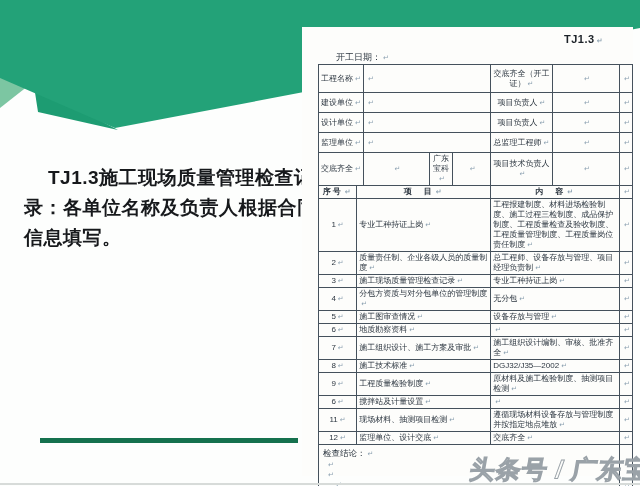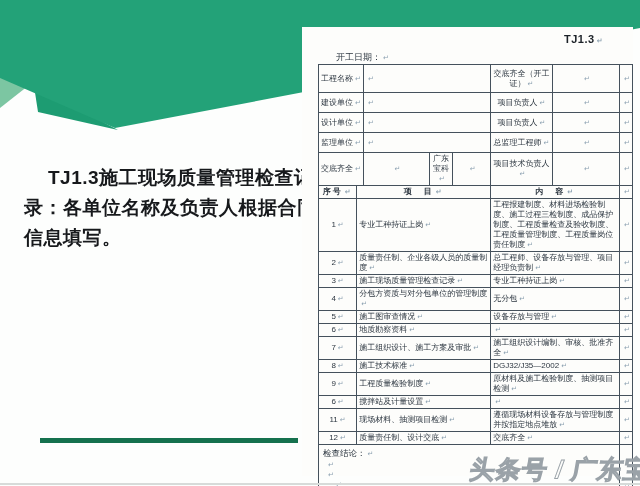--- a/index.html
+++ b/index.html
@@ -229,21 +229,21 @@
       <td class="gut"><span class="rm">↵</span></td>
     </tr>
     <tr class="dr">
       <td class="no"><span>11</span><span class="rm">↵</span></td>
       <td class="item" colspan="4"><span>现场材料、抽测项目检测</span><span class="rm">↵</span></td>
       <td class="content" colspan="2"><span>遵循现场材料设备存放与管理制度并按指定地点堆放</span><span class="rm">↵</span></td>
       <td class="gut"><span class="rm">↵</span></td>
     </tr>
     <tr class="dr">
       <td class="no"><span>12</span><span class="rm">↵</span></td>
-      <td class="item" colspan="4"><span>质量责任制、设计交底</span><span class="rm">↵</span></td>
+      <td class="item" colspan="4"><span>监理单位、设计交底</span><span class="rm">↵</span></td>
       <td class="content" colspan="2"><span>交底齐全</span><span class="rm">↵</span></td>
       <td class="gut"><span class="rm">↵</span></td>
     </tr>
 
     <tr>
       <td class="concl" colspan="7">
         <span class="clabel"><span>检查结论：</span><span class="rm">↵</span></span>
         <span class="cm cm1 rm">↵</span>
         <span class="cm cm2 rm">↵</span>
         <span class="cm cm3 rm">↵</span>

